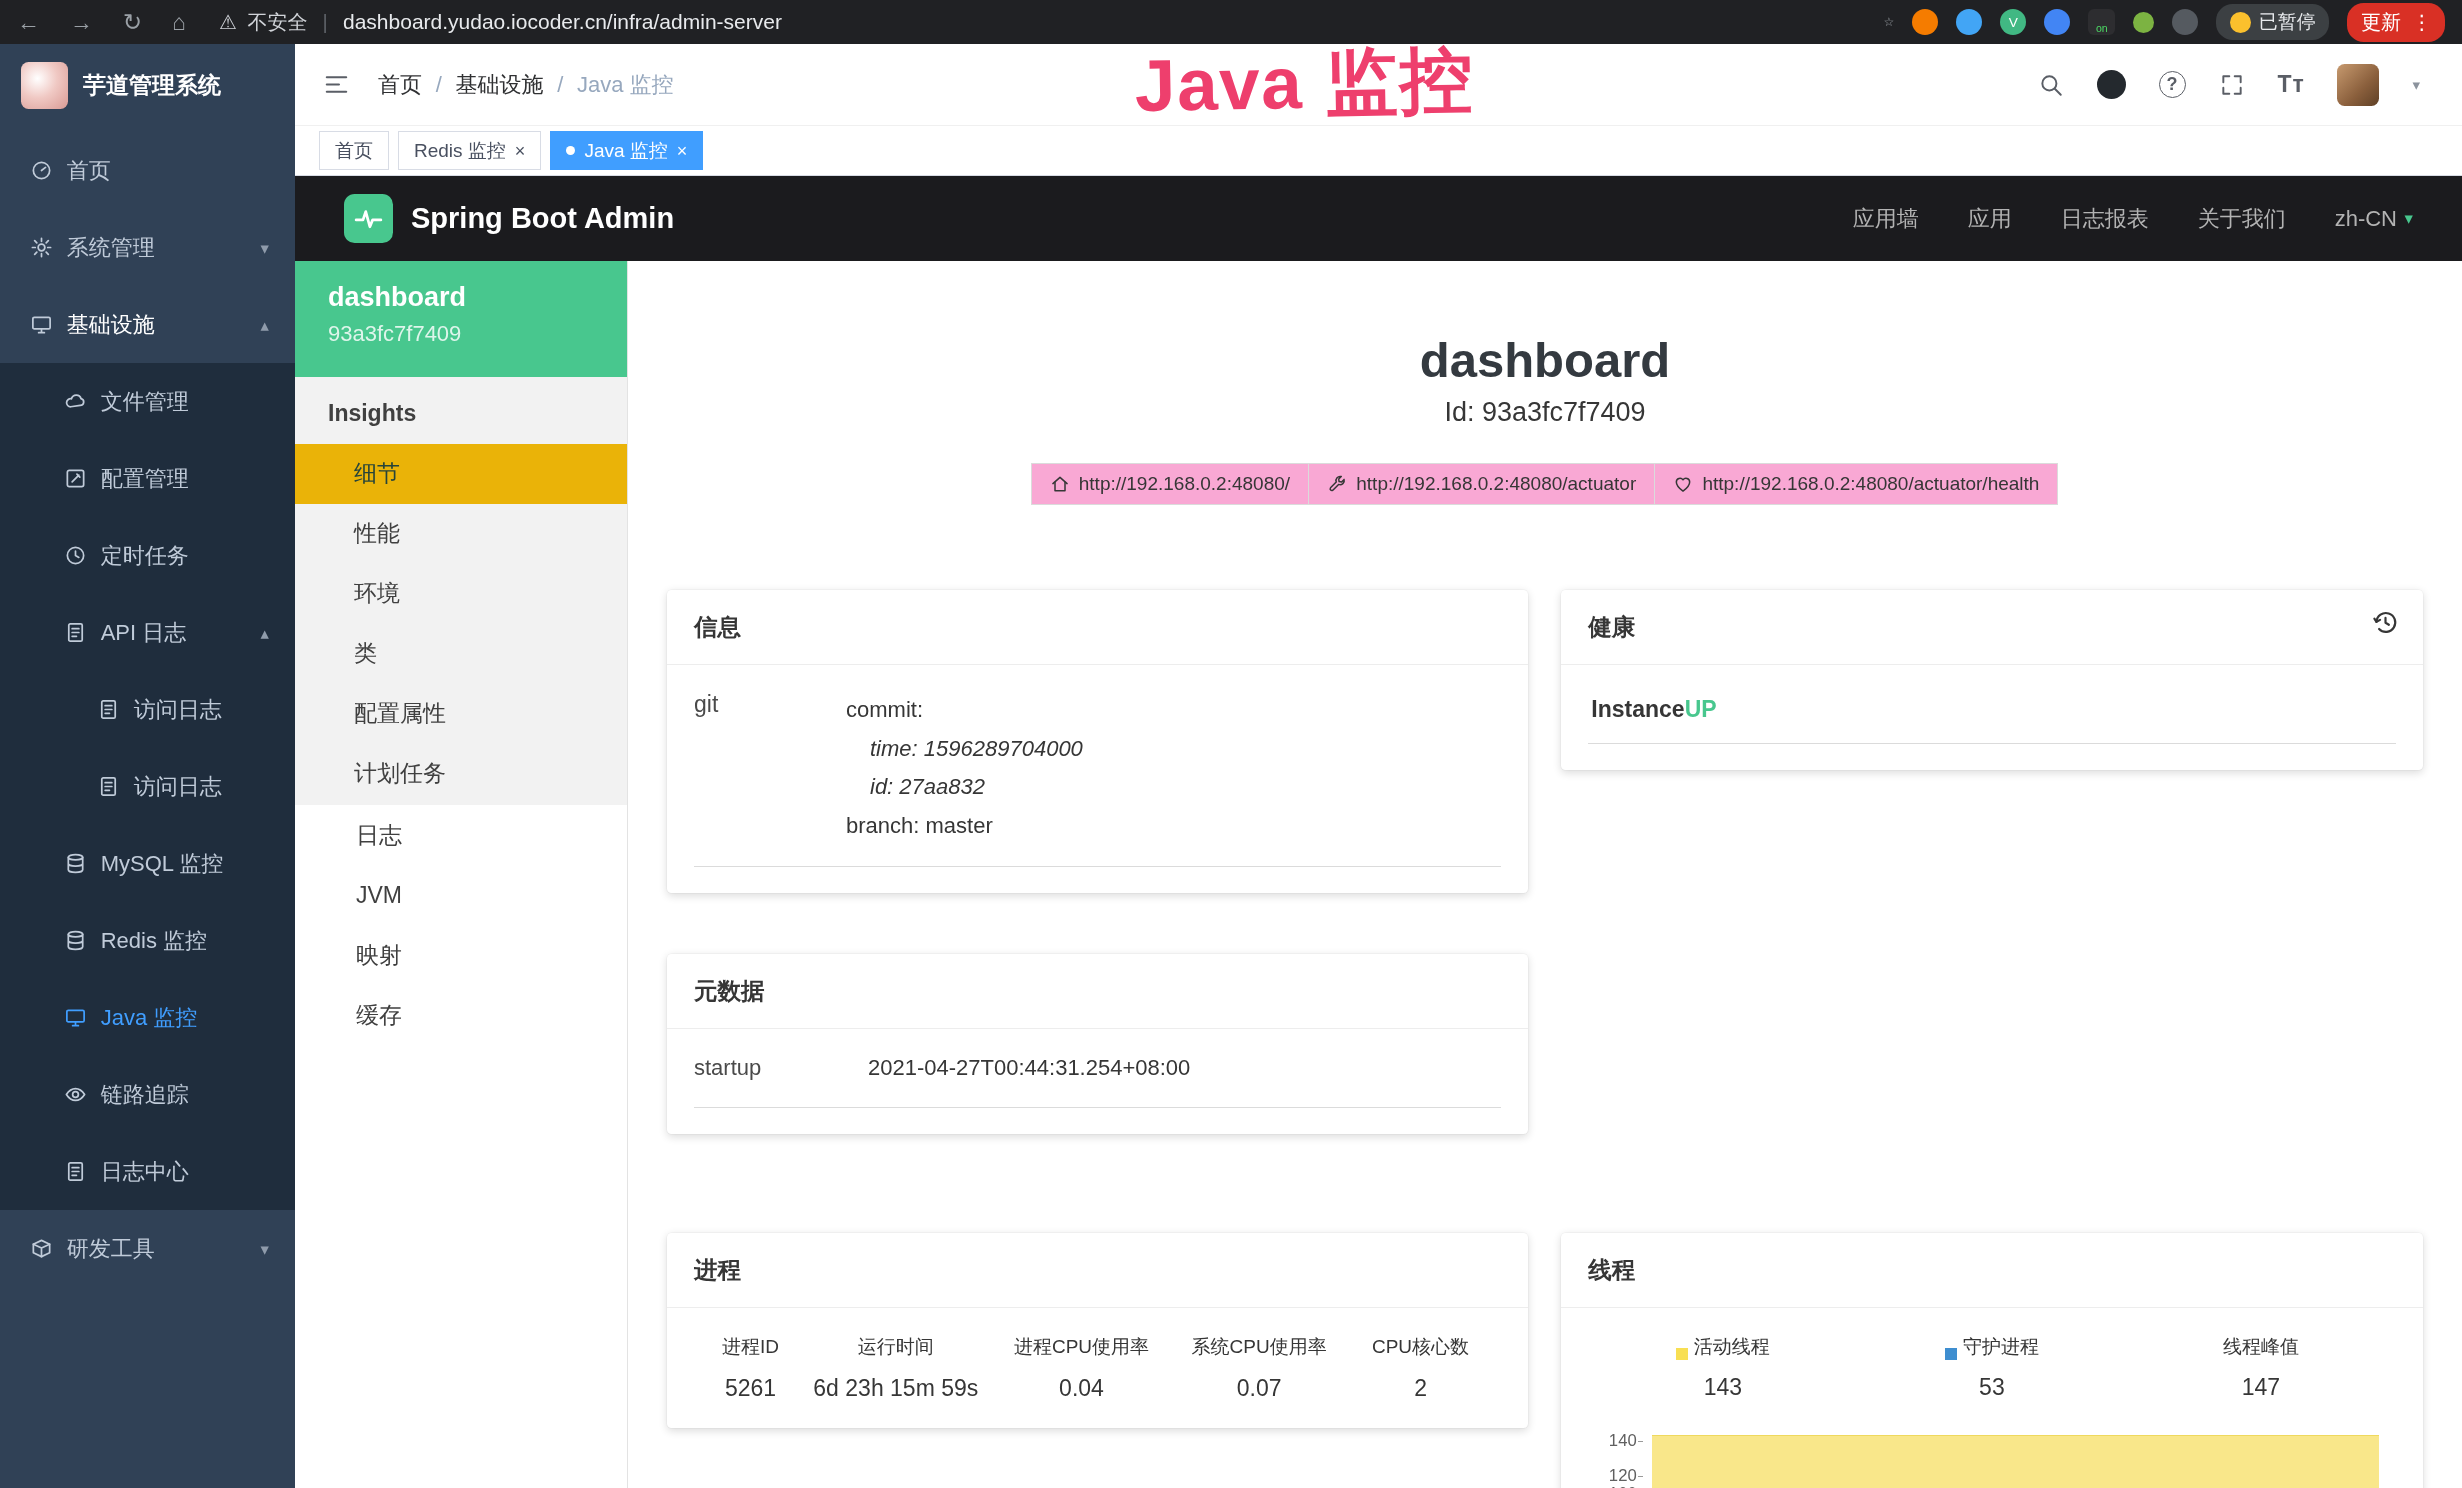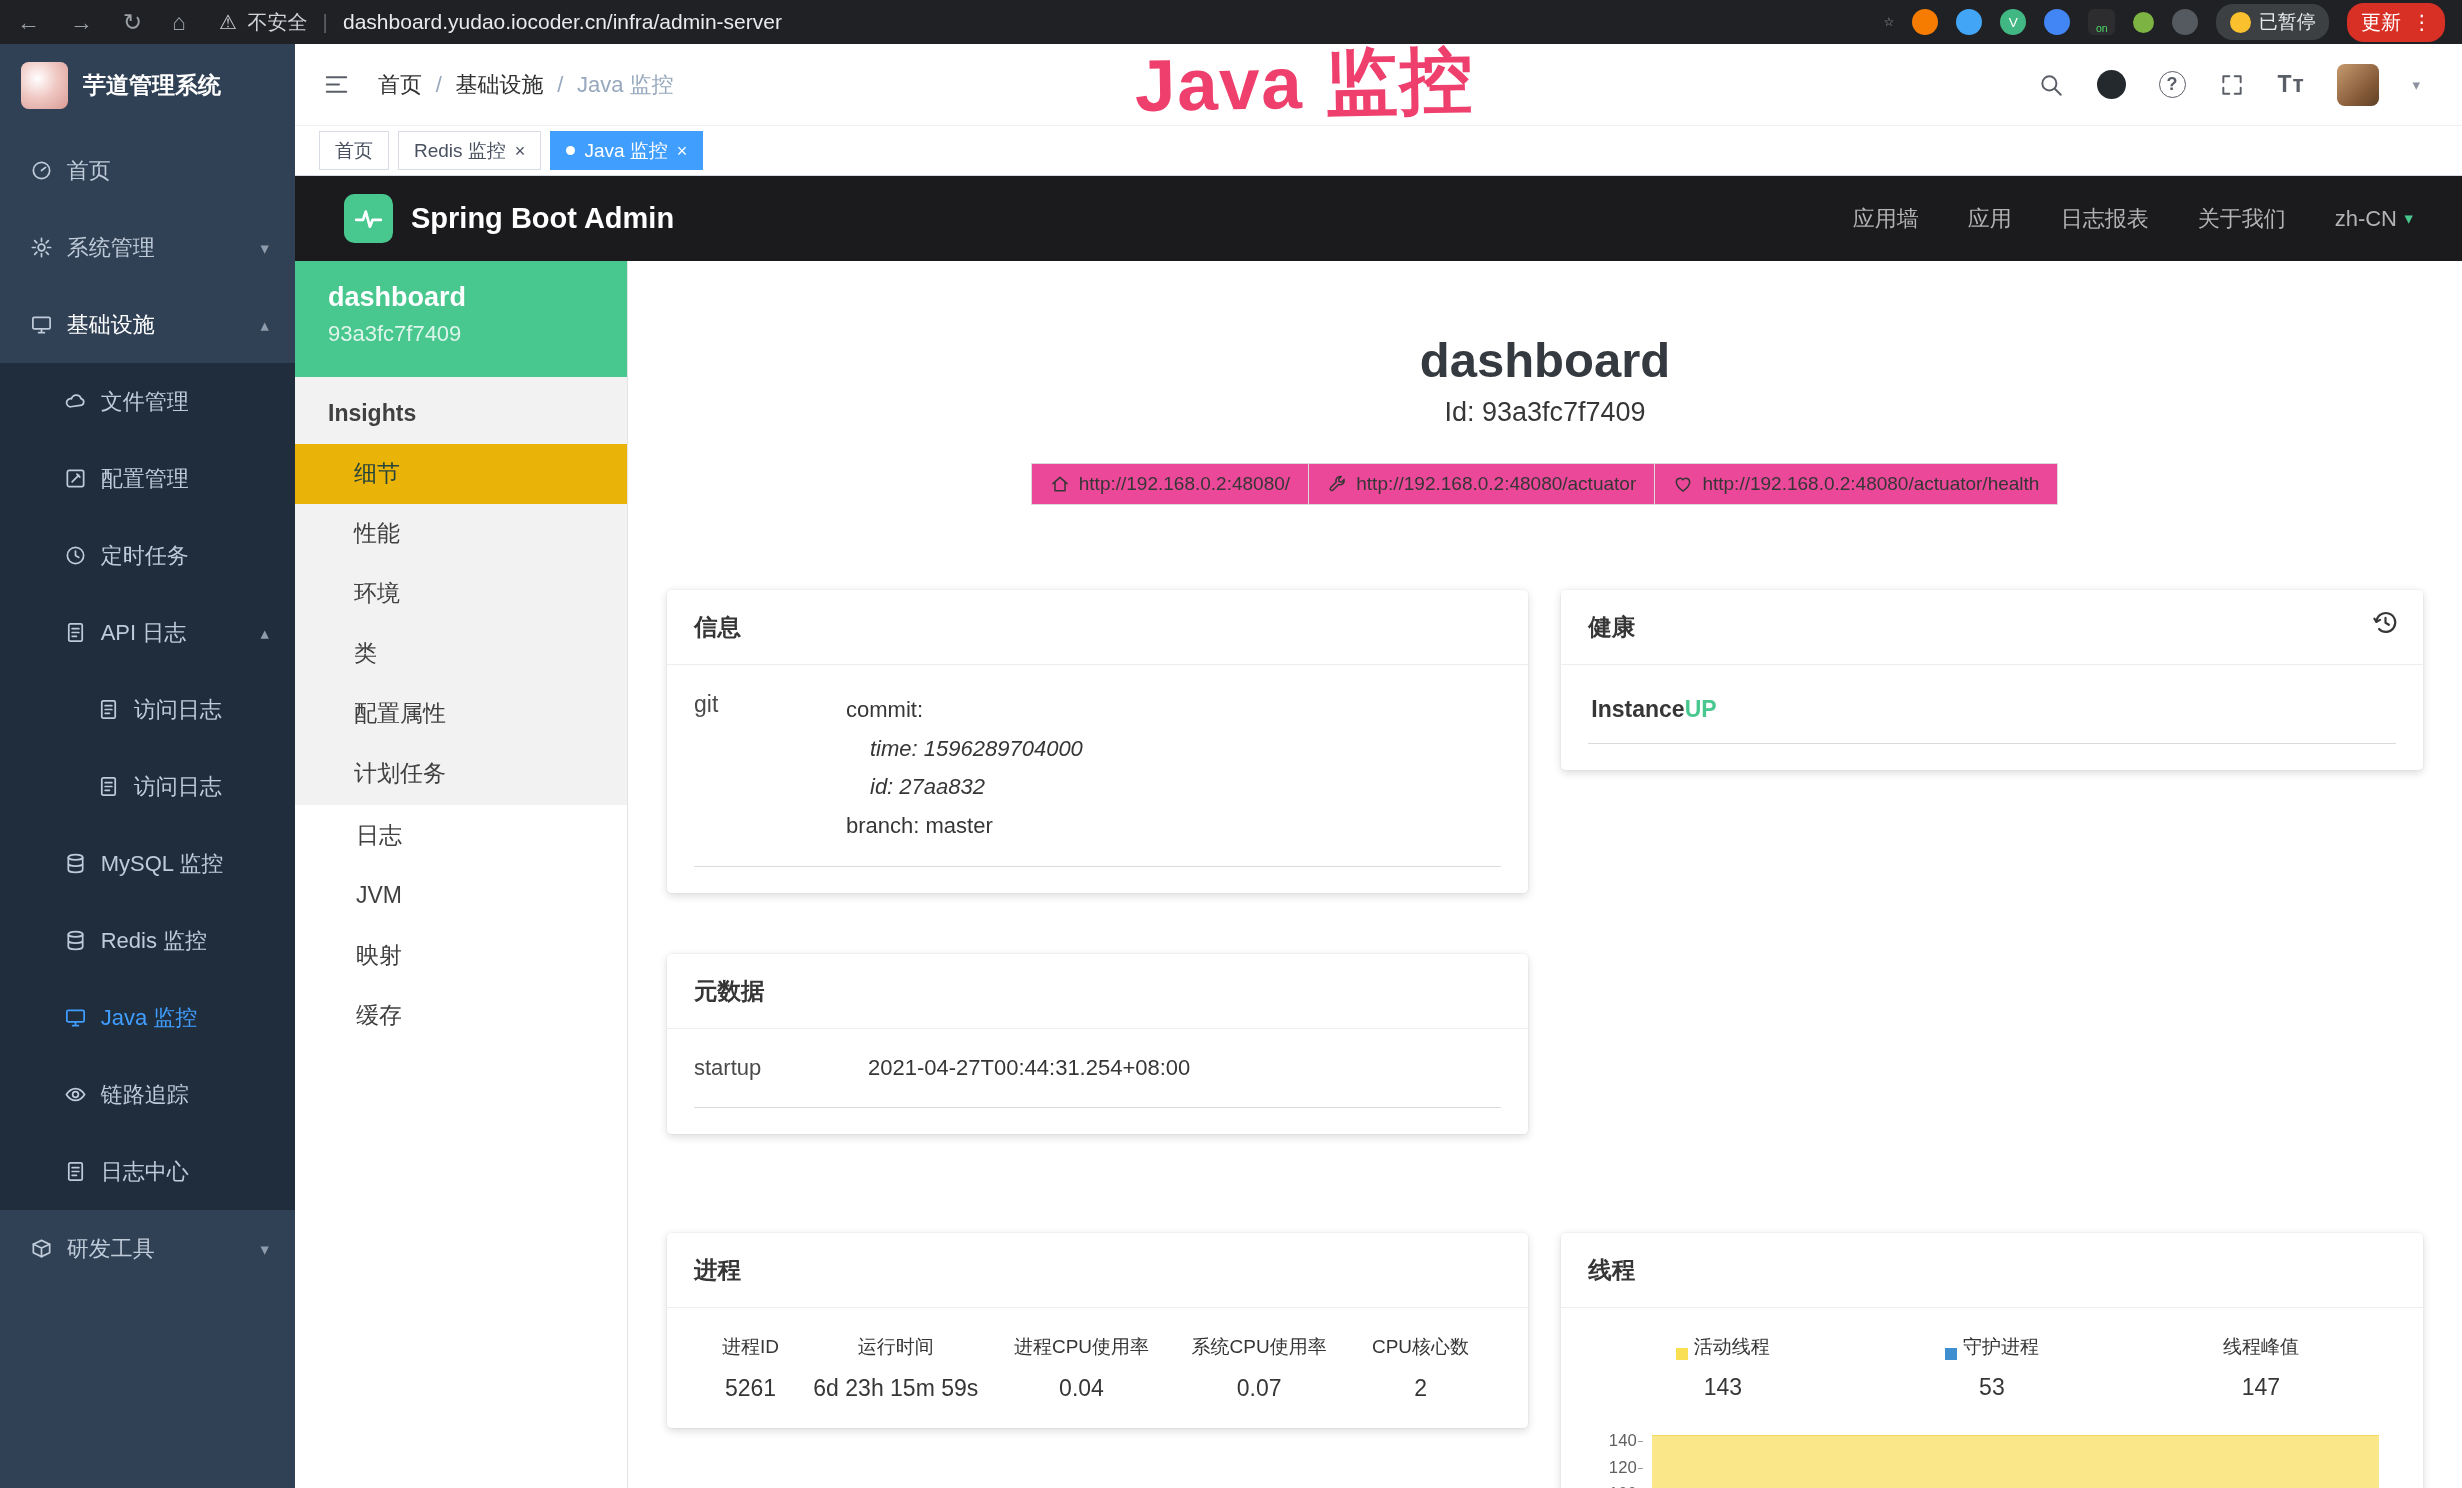--- a/index.html
+++ b/index.html
@@ -84,21 +84,21 @@
   .menu-label{padding:23px 0 16.7px 33px;font-size:23px;font-weight:600;color:#404040;}
   .sba-item{height:60px;display:flex;align-items:center;padding-left:59px;font-size:23px;color:#404040;cursor:pointer;}
   .sba-item.active{background:#eab308;color:#26443a;}
   .sba-root-item{height:60px;display:flex;align-items:center;padding-left:33px;font-size:23px;color:#404040;cursor:pointer;margin-left:28px;}
 
   
   .sba-main{position:absolute;left:628px;top:261px;width:1834px;height:1228px;background:#fff;overflow:visible;}
   .page-title{margin-top:71px;text-align:center;font-size:49px;font-weight:bold;color:#343a40;}
   .page-subtitle{margin-top:9px;text-align:center;font-size:27px;color:#363636;}
   .links-row{margin-top:35px;display:flex;justify-content:center;}
-  .link-btn{height:42px;display:inline-flex;align-items:center;gap:9px;border:0.8px solid #dbdbdb;background:#ec4899;color:#363636;font-size:19px;padding:0 18px;margin-left:-0.8px;cursor:pointer;}
+  .link-btn{height:42px;display:inline-flex;align-items:center;gap:9px;border:0.8px solid #dbdbdb;background:#f9a8d4;color:#363636;font-size:19px;padding:0 18px;margin-left:-0.8px;cursor:pointer;}
   .link-btn svg{width:20px;height:20px;color:#363636;}
   .cards{margin-top:85px;padding:0 39px;}
   .crow{display:flex;gap:33px;align-items:flex-start;}
   .crow > .card, .crow > .col-spacer{width:calc(50% - 16.7px);}
   .row2{margin-top:61px;}
   .row3{margin-top:99px;}
   .card{background:#fff;border-radius:4.6px;box-shadow:0 2.3px 9px rgba(10,10,10,.14),0 0 0 0.8px rgba(10,10,10,.03);}
   .card-h{padding:21px 27px;font-size:23.5px;font-weight:bold;color:#363636;border-bottom:0.8px solid #ededed;position:relative;}
   .card-b{padding:26px 27px;}
   .hist{position:absolute;right:23px;top:18px;width:29px;height:29px;color:#363636;cursor:pointer;}
@@ -124,21 +124,21 @@
   .lrow{display:flex;text-align:center;}
   .lcol{width:33.33%;display:flex;flex-direction:column;gap:13.7px;align-items:center;}
   .legend-item{display:inline-flex;align-items:flex-end;gap:6px;font-size:19px;color:#363636;}
   .legend-sq{width:12px;height:12px;display:inline-block;}
   .sq-active{background:#f8df53;}
   .sq-daemon{background:#3e8ed0;}
   .legend-value{font-size:23px;color:#363636;}
   .thread-chart{margin-top:30px;position:relative;height:319px;}
   .axis{position:absolute;left:0;top:0;width:56px;}
   .tick{position:absolute;right:7.6px;font-size:16.7px;color:#606060;}
-  .t0{top:0;} .t1{top:27px;} .t2{top:53px;}
+  .t0{top:0;} .t1{top:35px;} .t2{top:53px;}
   .tick::after{content:"";position:absolute;right:-6px;top:10px;width:4.6px;height:0.8px;background:#9a9a9a;}
   .area-active{position:absolute;left:64px;right:16.7px;top:4.6px;bottom:0;background:#f9e78a;border-top:1.5px solid #efd95e;}
 </style>
 </head>
 <body>
 
 <svg width="0" height="0" style="position:absolute">
   <defs>
     <symbol id="i-dash" viewBox="0 0 24 24">
         <circle cx="12" cy="12" r="8.5"></circle>

